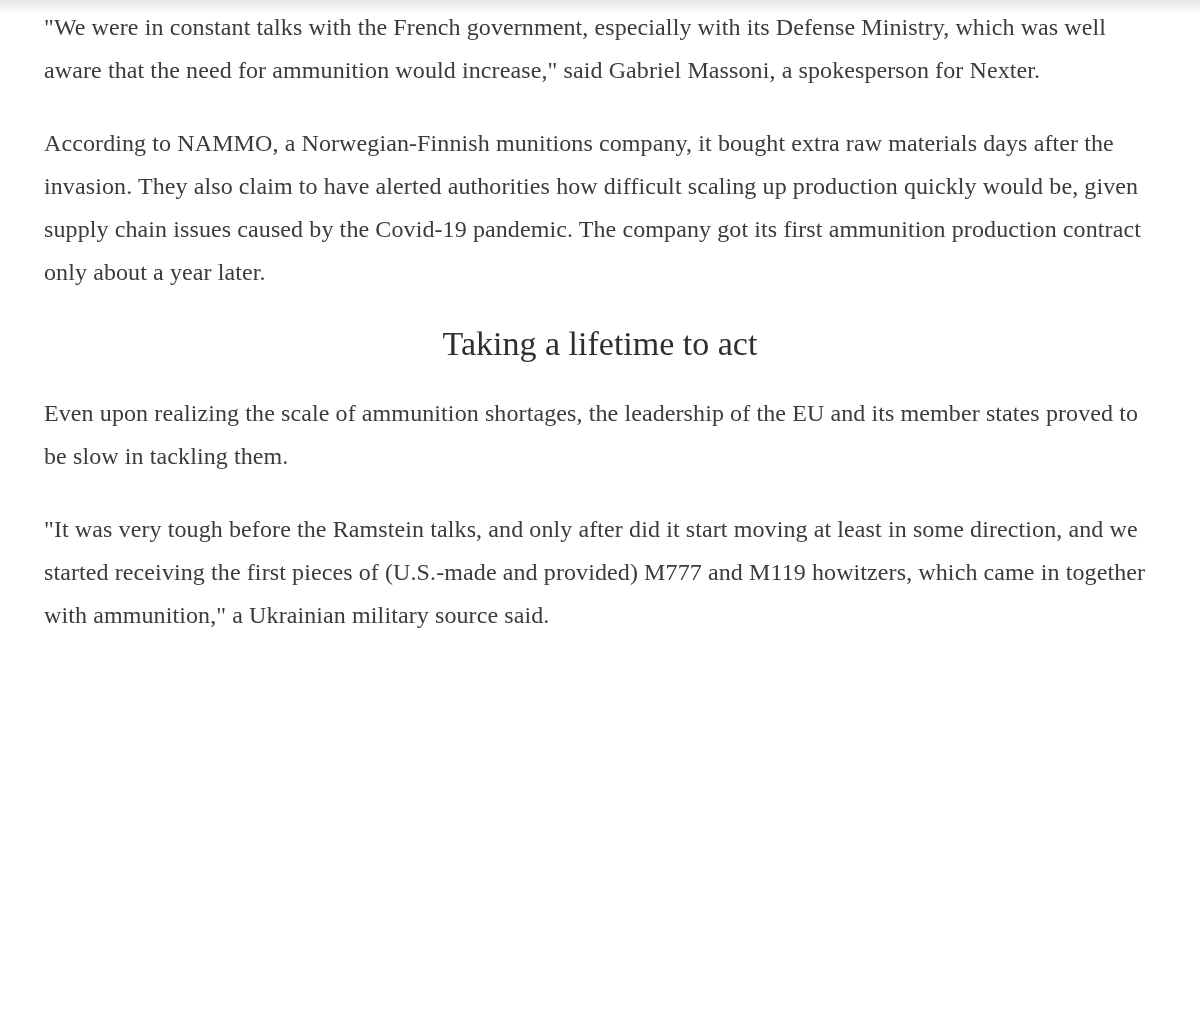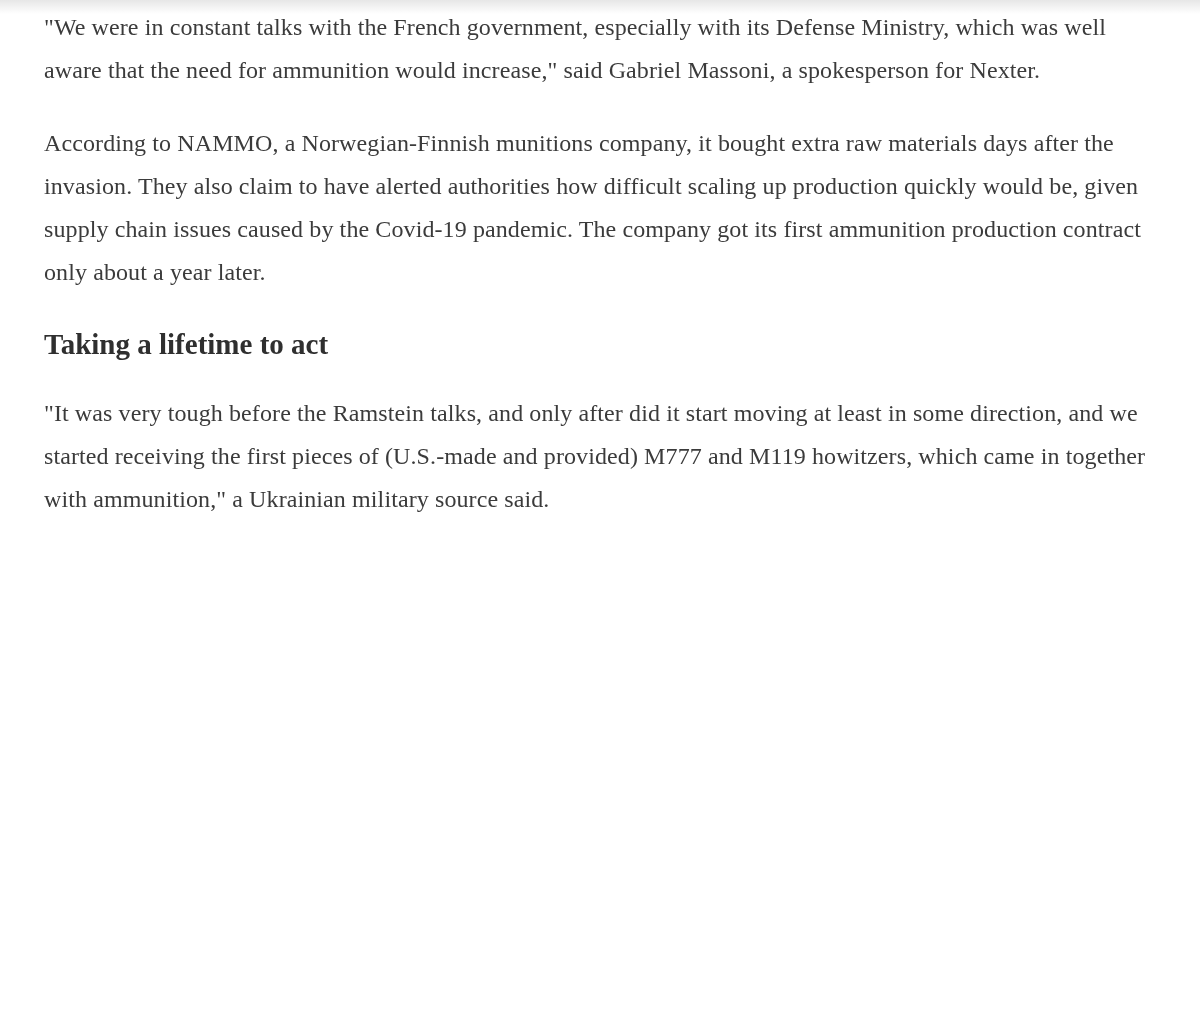--- a/index.html
+++ b/index.html
@@ -31,29 +31,31 @@
   .para {
     margin: 0 0 30px 0;
     font-size: 24px;
     line-height: 43px;
     color: #3b3b3b;
     text-align: left;
     letter-spacing: 0.1px;
   }
   .heading {
     margin: 26px 0 28px 0;
-    font-size: 29px;
+    font-size: 34px;
     line-height: 40px;
-    font-weight: 700;
+    font-weight: 400;
+    text-align: center;
     color: #2f2f2f;
   }
 </style>
 </head>
 <body>
 
 <div class="top-shadow"></div>
 
 <main class="article">
   <p class="para">"We were in constant talks with the French government, especially with its Defense Ministry, which was well aware that the need for ammunition would increase," said Gabriel Massoni, a spokesperson for Nexter.</p>
   <p class="para">According to NAMMO, a Norwegian-Finnish munitions company, it bought extra raw materials days after the invasion. They also claim to have alerted authorities how difficult scaling up production quickly would be, given supply chain issues caused by the Covid-19 pandemic. The company got its first ammunition production contract only about a year later.</p>
   <h2 class="heading">Taking a lifetime to act</h2>
+  <p class="para">Even upon realizing the scale of ammunition shortages, the leadership of the EU and its member states proved to be slow in tackling them.</p>
   <p class="para">"It was very tough before the Ramstein talks, and only after did it start moving at least in some direction, and we started receiving the first pieces of (U.S.-made and provided) M777 and M119 howitzers, which came in together with ammunition," a Ukrainian military source said.</p>
 </main>
 
 </body></html>

